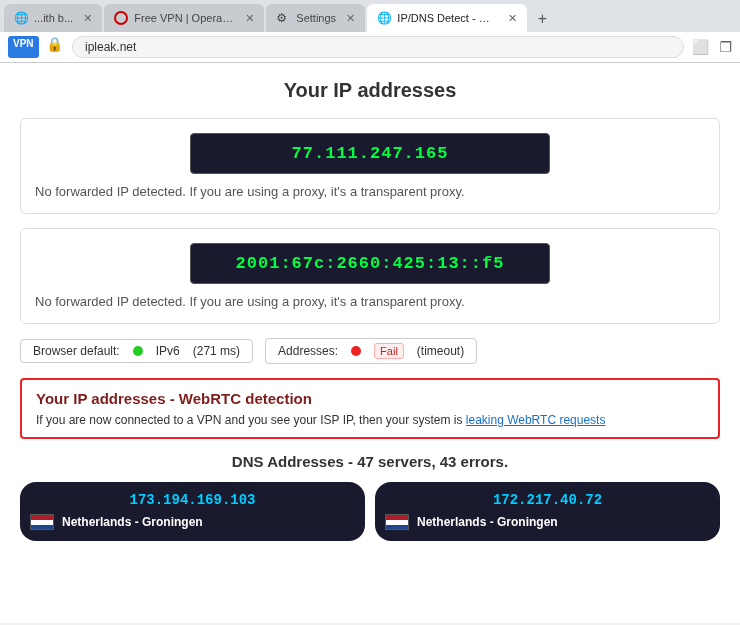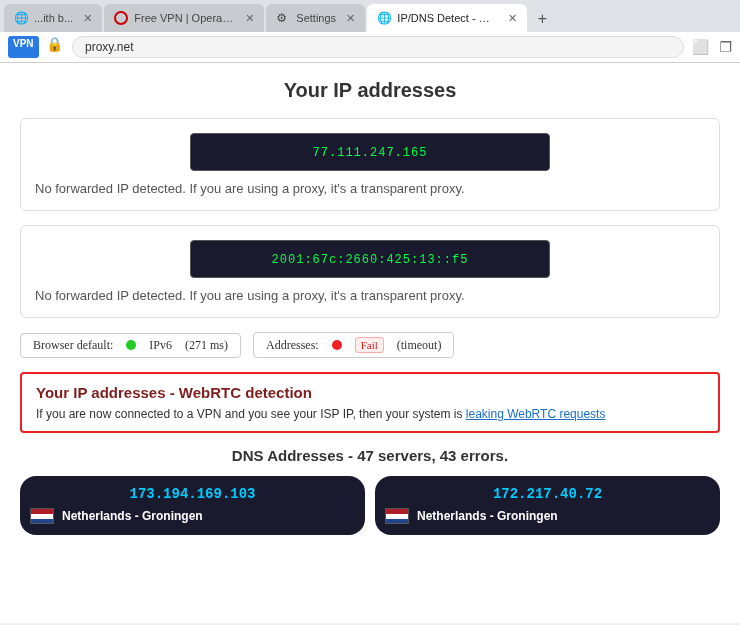--- a/index.html
+++ b/index.html
@@ -145,22 +145,22 @@
       border-radius: 4px;
       text-align: center;
       padding: 10px;
       margin: 0 auto 10px auto;
       max-width: 360px;
     }
 
     .ip-display .ip-text {
       color: #00ff41;
       font-family: 'Courier New', monospace;
-      font-size: 12px;
-      font-weight: normal;
+      font-size: 17px;
+      font-weight: bold;
       letter-spacing: 1px;
       text-align: center;
     }
 
     .ip-note {
       color: #555;
       font-size: 13px;
       text-align: left;
     }
 
@@ -173,21 +173,20 @@
 
     .status-pill {
       border: 1px solid #ccc;
       border-radius: 4px;
       padding: 4px 12px;
       font-size: 12px;
       color: #333;
       display: flex;
       align-items: center;
       gap: 13px;
-      font-family: Liberation Serif, serif;
     }
 
     .dot-green {
       width: 10px;
       height: 10px;
       border-radius: 50%;
       background: #22cc22;
       display: inline-block;
     }
 
@@ -357,21 +356,21 @@
       <span class="tab-favicon">🌐</span>
       <span class="tab-label">IP/DNS Detect - What is yo...</span>
       <span class="tab-close">✕</span>
     </div>
     <div class="tab-new">+</div>
   </div>
 
   <div class="address-bar">
     <span class="vpn-badge">VPN</span>
     <span class="addr-icon">🔒</span>
-    <span class="address-input">proxy.net</span>
+    <span class="address-input">ipleak.net</span>
     <div class="address-icons">
       <span class="addr-icon">⬜</span>
       <span class="addr-icon">❐</span>
     </div>
   </div>
 </div>
 
 <div class="page-content">
 
   <h1 class="page-title">Your IP addresses</h1>

